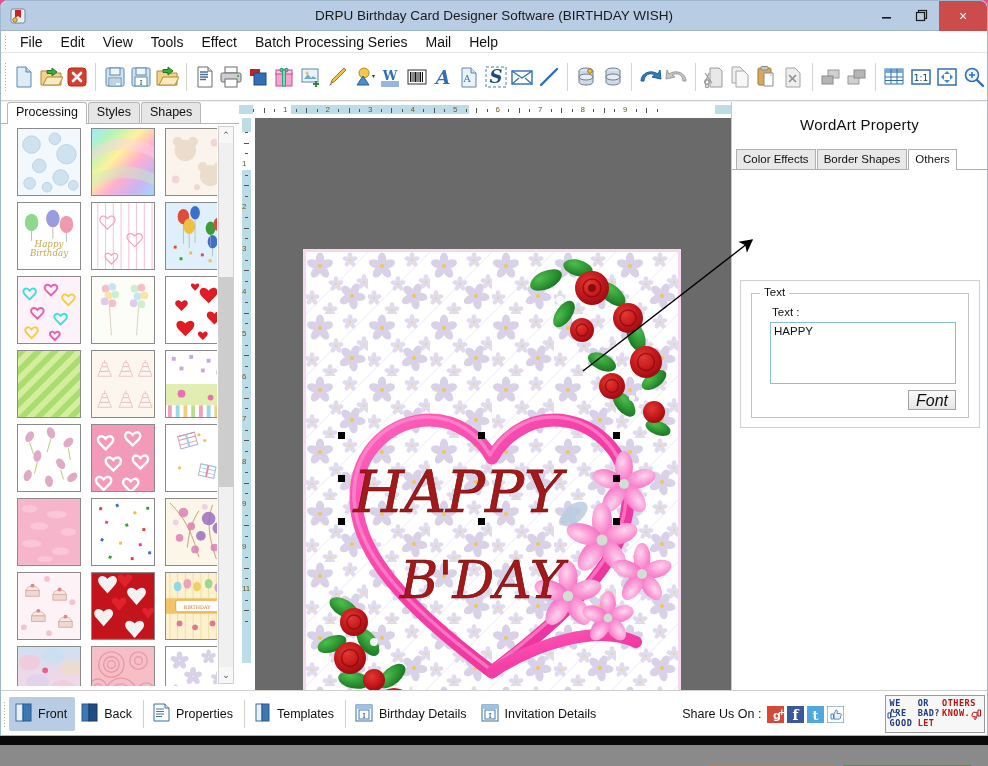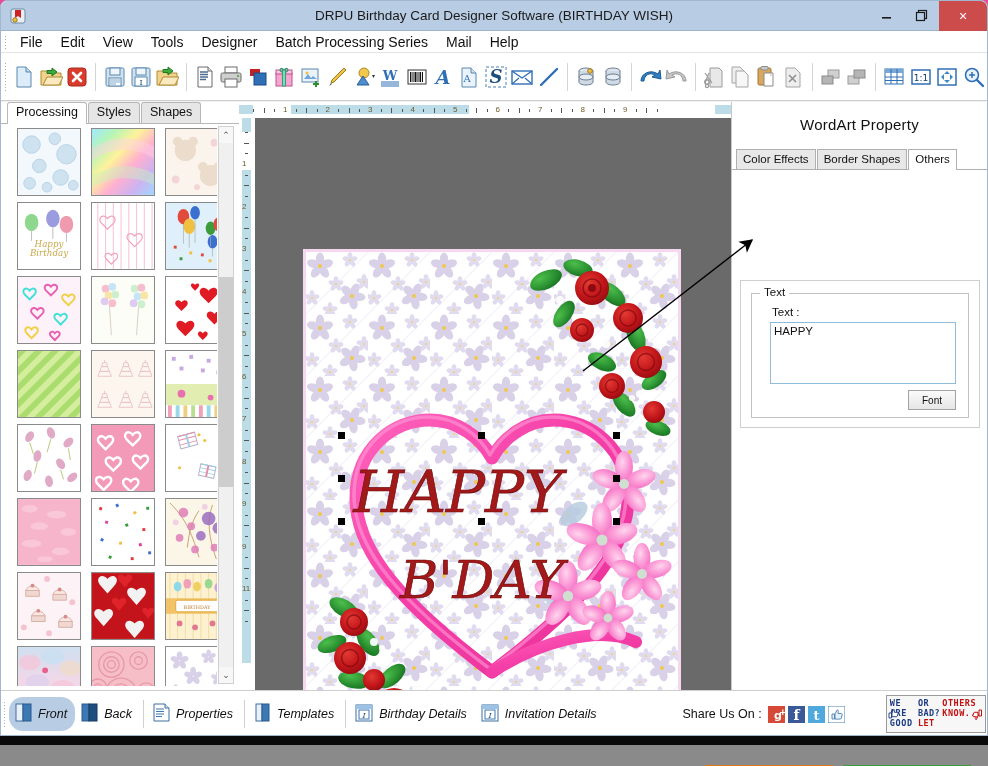--- a/index.html
+++ b/index.html
@@ -331,23 +331,24 @@
     font-family: "Liberation Sans", sans-serif;
     resize: none;
     outline: none;
     overflow: hidden;
   }
   .font-btn {
     position: absolute; left: 156px; top: 96px;
     width: 48px; height: 20px;
     border: 1px solid #a3a3a3;
     background: linear-gradient(#fafafa,#e6e6e6);
-    font-size: 10px; color: #111;
+    font-size: 16px; color: #111;
     cursor: default;
     font-family: "Liberation Sans", sans-serif;
+    font-style: italic;
   }
 
   
   .bottombar {
     position: absolute; left: 0; top: 689px;
     width: 988px; height: 47px;
     background: #ffffff;
     border-top: 1px solid #cfcfcf;
     display: flex; align-items: center;
     padding-left: 8px;
@@ -359,23 +360,22 @@
     width: 3px; height: 28px;
     background-image: radial-gradient(#b0b0b0 38%, transparent 42%);
     background-size: 3px 3px;
   }
   .bb-item {
     display: flex; align-items: center;
     gap: 6px;
     padding: 5px 8px 5px 6px;
     font-size: 12.5px; color: #111;
     cursor: default;
-    border-radius: 14px;
+    border-radius: 2px;
     height: 34px;
-    font-style: italic;
   }
   .bb-item.active { background: #b8cce4; }
   .bb-sep { width: 1px; height: 28px; background: #d0d0d0; margin: 0 3px; }
   .share-label { font-size: 12.5px; color: #111; margin-left: 78px; margin-right: 6px; }
   .sicon { width: 17px; height: 17px; margin-right: 3px; cursor: default; display:block; }
   .feedback {
     margin-left: 38px;
     width: 100px; height: 38px;
     border: 1px solid #9a9a9a;
     background: #f7f7f7;
@@ -443,21 +443,21 @@
         </div>
         <div class="win-btn close">×</div>
       </div>
     </div>
 
     <div class="menubar">
       <div class="menu-item">File</div>
       <div class="menu-item">Edit</div>
       <div class="menu-item">View</div>
       <div class="menu-item">Tools</div>
-      <div class="menu-item">Designer</div>
+      <div class="menu-item">Effect</div>
       <div class="menu-item">Batch Processing Series</div>
       <div class="menu-item">Mail</div>
       <div class="menu-item">Help</div>
     </div>
 
     <div class="toolbar">
 
       <div class="tb-btn">
         <svg width="24" height="24" viewBox="0 0 24 24">
           <path d="M5 2h9l5 5v15H5z" fill="#dcecf8" stroke="#5a87ad"></path>

